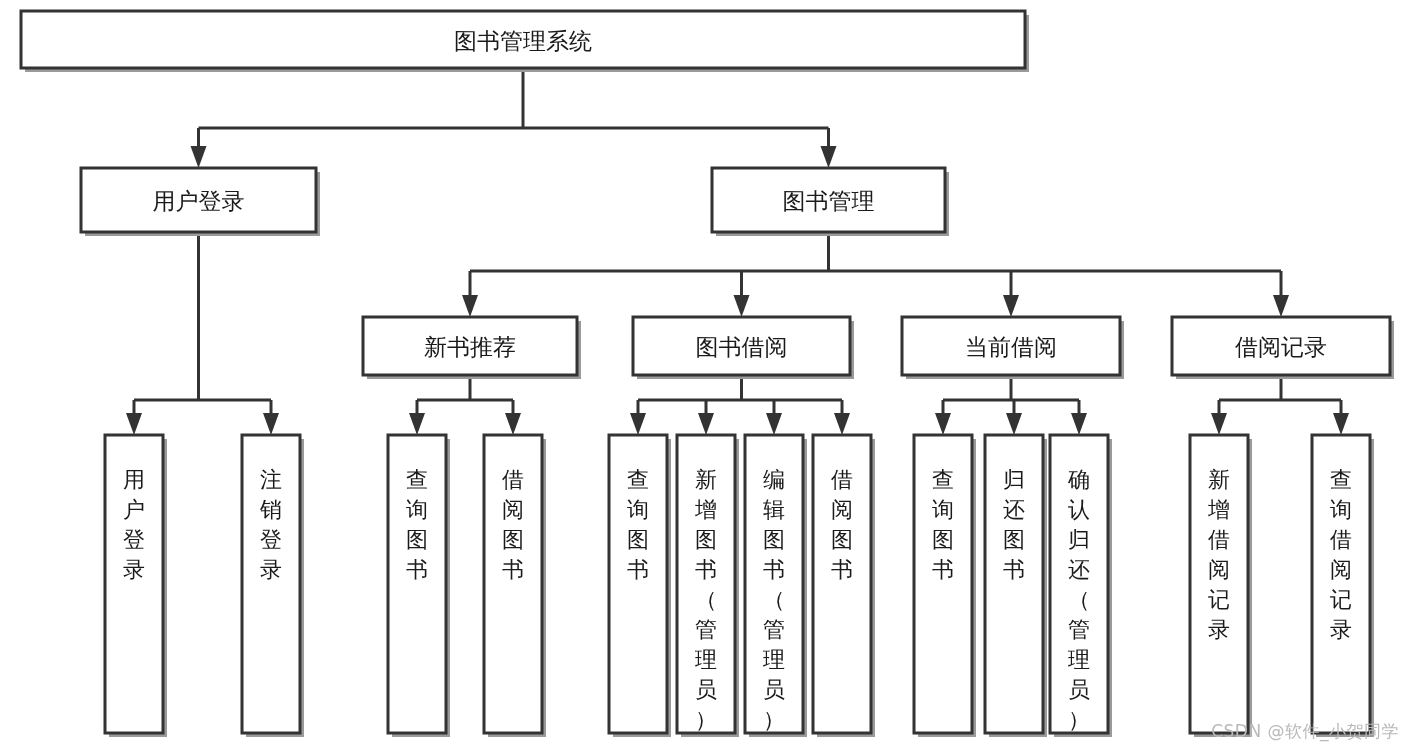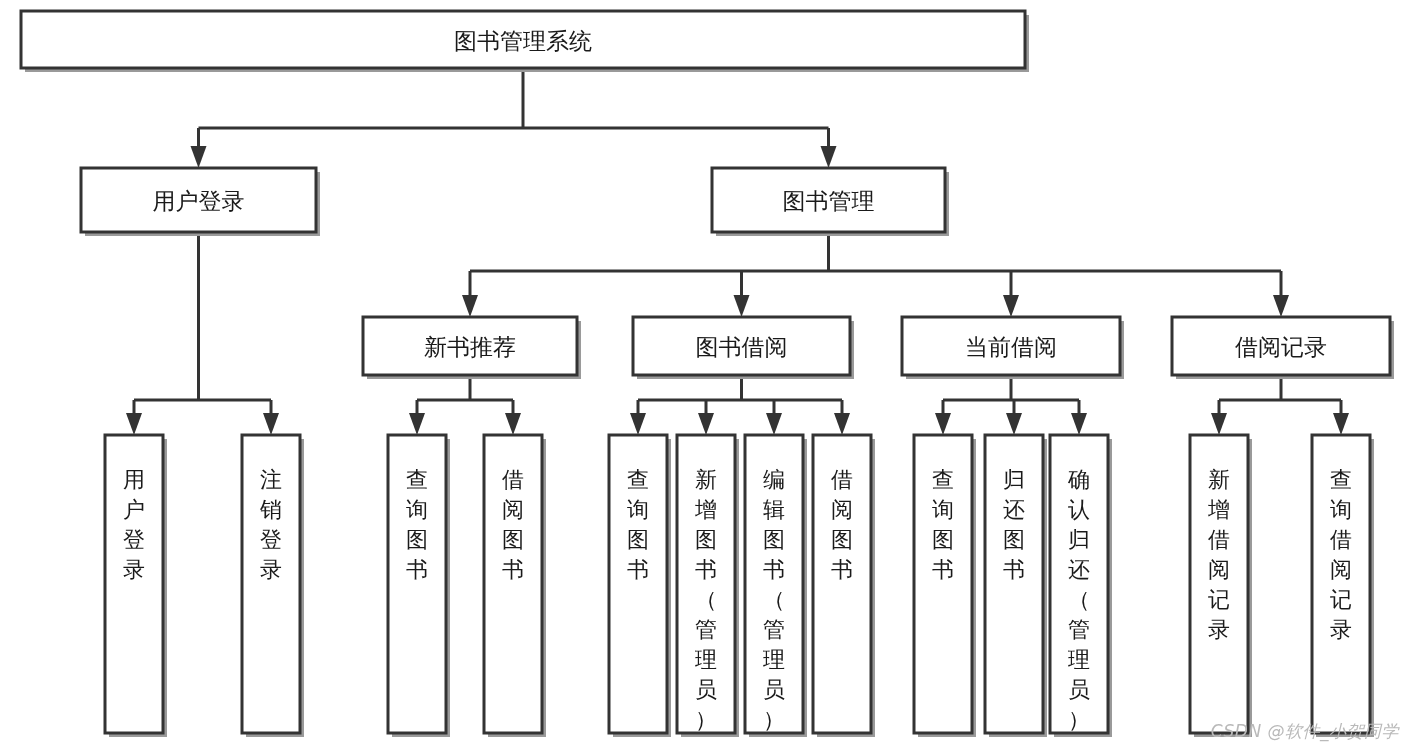--- a/index.html
+++ b/index.html
@@ -23,21 +23,20 @@
   .label-v{font-size:22px;}
   .watermark{
     position:absolute;
     right:6px;bottom:4px;
     font-family:"DejaVu Sans","Liberation Sans",sans-serif;
     font-size:17px;
     color:#b9b9b9;
     letter-spacing:.5px;
     white-space:nowrap;
     pointer-events:none;
-    font-style:italic;
   }
 </style>
 </head>
 <body>
 
 <div id="diagram-root">
   <svg id="diagram-svg" width="1405" height="747" viewBox="0 0 1405 747">
       <g>
         <line x1="523" y1="68" x2="523" y2="128" class="edge"></line>
         <line x1="198.5" y1="128" x2="828.5" y2="128" class="edge"></line>

